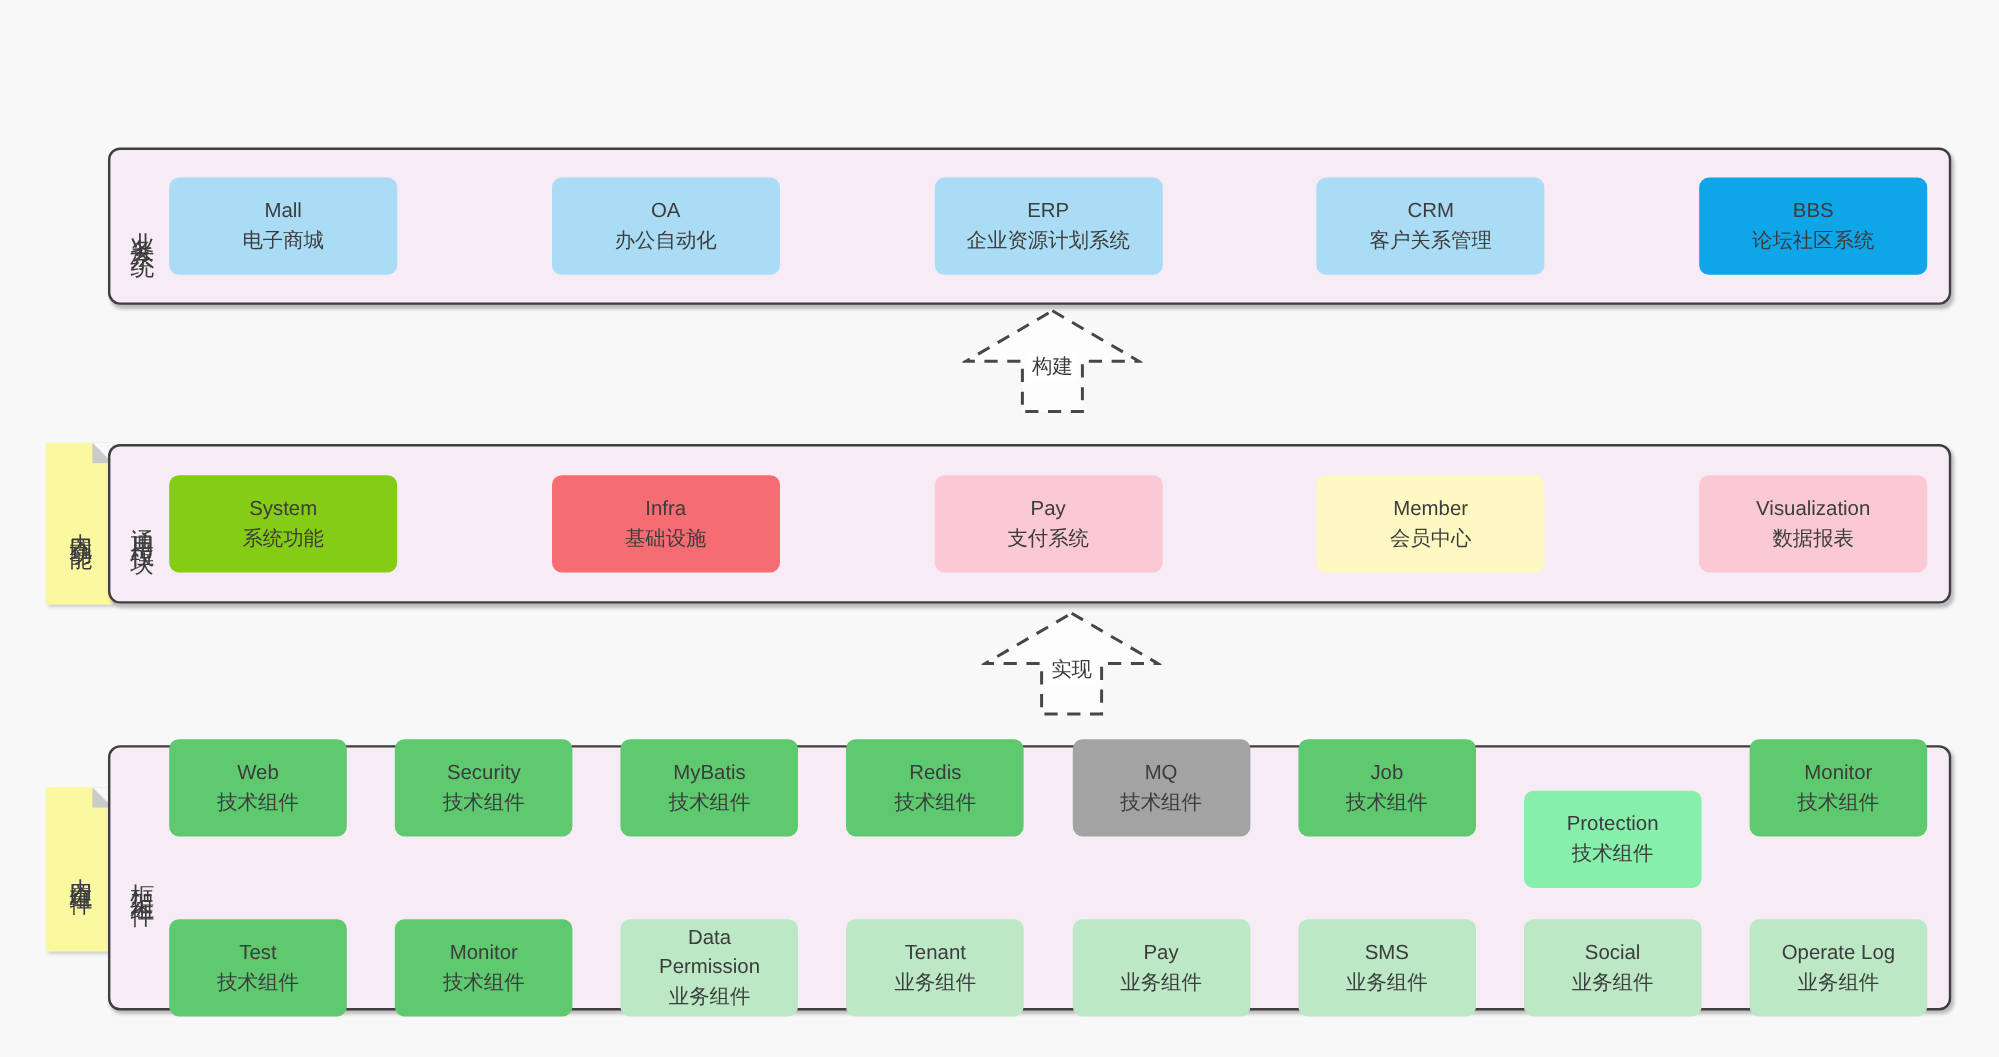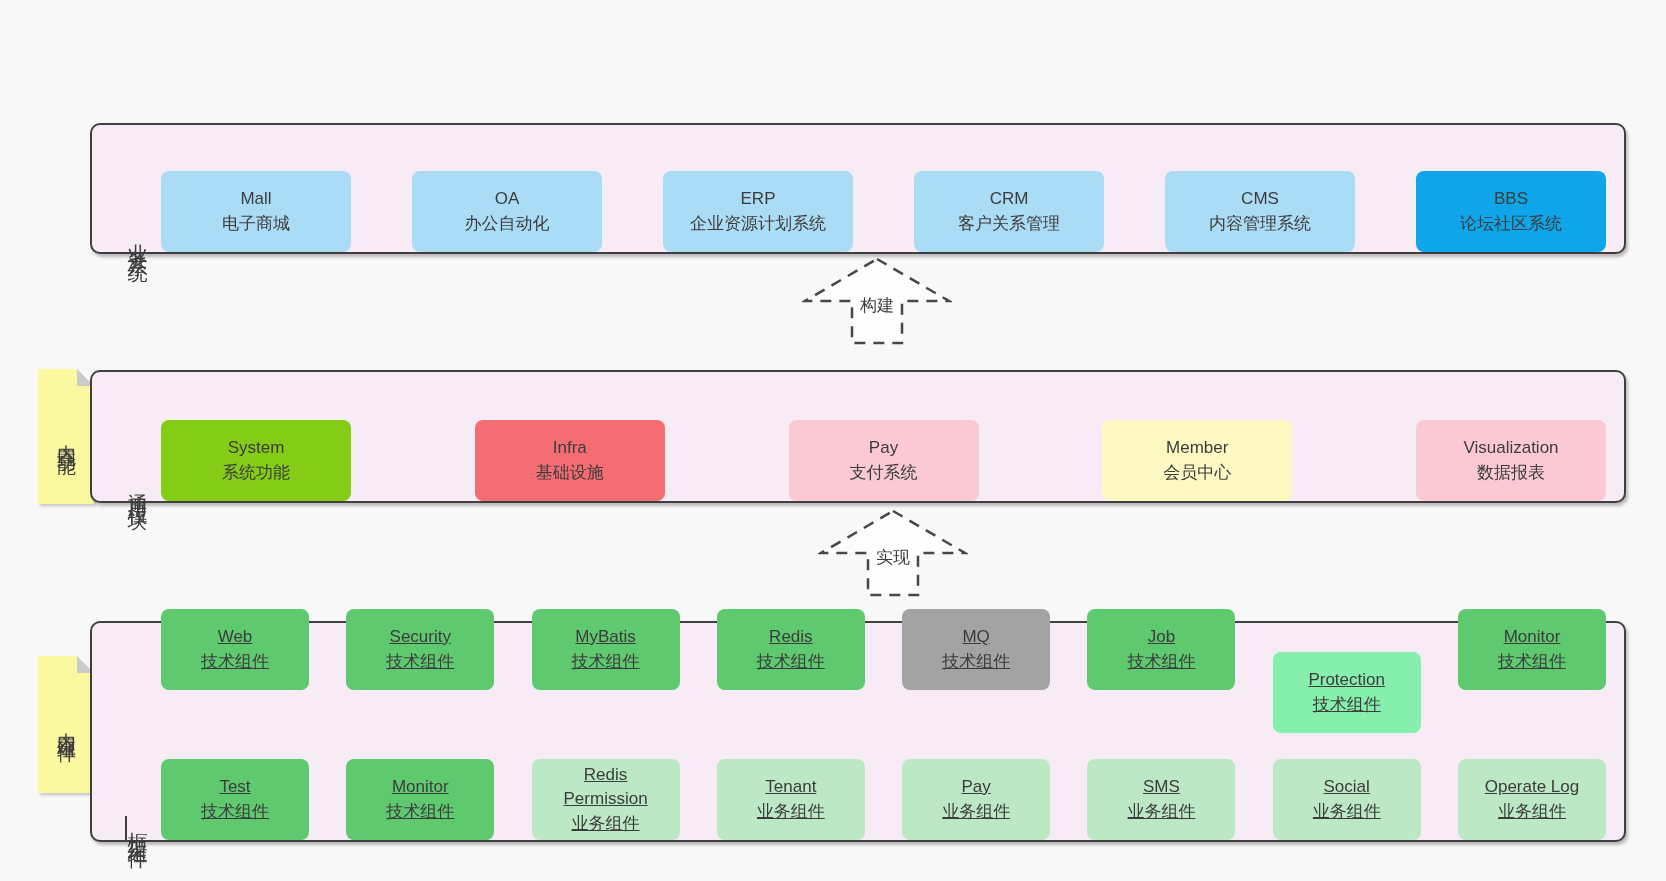--- a/index.html
+++ b/index.html
@@ -3,21 +3,21 @@
 <meta charset="utf-8">
 <style>
   html,body{margin:0;padding:0;background:#f8f8f8;}
   body{font-family:"Liberation Sans","DejaVu Sans",sans-serif;color:#3c3c3c;}
   .canvas{position:relative;width:1666px;height:881px;background:#f8f8f8;overflow:hidden;}
 
   
   .panel{position:absolute;left:90px;width:1536px;box-sizing:border-box;
          border:2px solid #3f3f3f;border-radius:10px;
          box-shadow:2px 3px 3px rgba(80,70,80,.35);
-         display:flex;align-items:flex-end;z-index:1;padding-left:20px;}
+         display:flex;align-items:center;z-index:1;}
   .panel-1{top:123px;height:131px;}
   .panel-2{top:370px;height:133px;}
   .panel-3{top:621px;height:221px;}
 
   .vlabel{writing-mode:vertical-rl;text-orientation:upright;
           font-size:20px;letter-spacing:6px;line-height:1.15;
           margin-left:14px;flex:0 0 auto;color:#3c3c3c;}
 
   .boxes{flex:1;display:flex;justify-content:space-between;align-items:center;
          padding:0 18px 0 12px;}
@@ -66,24 +66,20 @@
         <div class="cn">办公自动化</div>
       </div>
       <div class="box w6" style="background: rgb(171, 220, 245);">
         <div class="en">ERP</div>
         <div class="cn">企业资源计划系统</div>
       </div>
       <div class="box w6" style="background: rgb(171, 220, 245);">
         <div class="en">CRM</div>
         <div class="cn">客户关系管理</div>
       </div>
-      <div class="box w6" style="background: rgb(171, 220, 245);">
-        <div class="en">CMS</div>
-        <div class="cn">内容管理系统</div>
-      </div>
       <div class="box w6" style="background: #0ea5e9;">
         <div class="en">BBS</div>
         <div class="cn">论坛社区系统</div>
       </div>
     </div>
   </div>
 
   <div class="arrow arrow-1">
     <svg width="150" height="90" viewBox="0 0 150 90">
       <polygon points="75,3 147,45 100,45 100,87 50,87 50,45 3,45" fill="#fdfdfd" stroke="#474747" stroke-width="2.5" stroke-dasharray="11 8"></polygon>
@@ -125,21 +121,21 @@
     <svg width="150" height="90" viewBox="0 0 150 90">
       <polygon points="75,3 147,45 100,45 100,87 50,87 50,45 3,45" fill="#fdfdfd" stroke="#474747" stroke-width="2.5" stroke-dasharray="11 8"></polygon>
     </svg>
     <span class="arrow-label">实现</span>
   </div>
 
   <div class="tag tag-3" style="background: rgb(251, 249, 160);">
     <div class="vtext">内置组件</div>
   </div>
 
-  <div class="panel panel-3" style="background: rgb(247, 236, 245); text-decoration: underline;">
+  <div class="panel panel-3" style="background: rgb(247, 236, 245);">
     <div class="vlabel">框架组件</div>
     <div class="boxes-grid">
       <div class="box w8" style="background: rgb(94, 201, 111);">
         <div class="en">Web</div>
         <div class="cn">技术组件</div>
       </div>
       <div class="box w8" style="background: rgb(94, 201, 111);">
         <div class="en">Security</div>
         <div class="cn">技术组件</div>
       </div>
@@ -170,21 +166,21 @@
 
       <div class="box w8" style="background: rgb(94, 201, 111);">
         <div class="en">Test</div>
         <div class="cn">技术组件</div>
       </div>
       <div class="box w8" style="background: rgb(94, 201, 111);">
         <div class="en">Monitor</div>
         <div class="cn">技术组件</div>
       </div>
       <div class="box w8" style="background: rgb(188, 232, 197);">
-        <div class="en">Redis Permission</div>
+        <div class="en">Data Permission</div>
         <div class="cn">业务组件</div>
       </div>
       <div class="box w8" style="background: rgb(188, 232, 197);">
         <div class="en">Tenant</div>
         <div class="cn">业务组件</div>
       </div>
       <div class="box w8" style="background: rgb(188, 232, 197);">
         <div class="en">Pay</div>
         <div class="cn">业务组件</div>
       </div>

